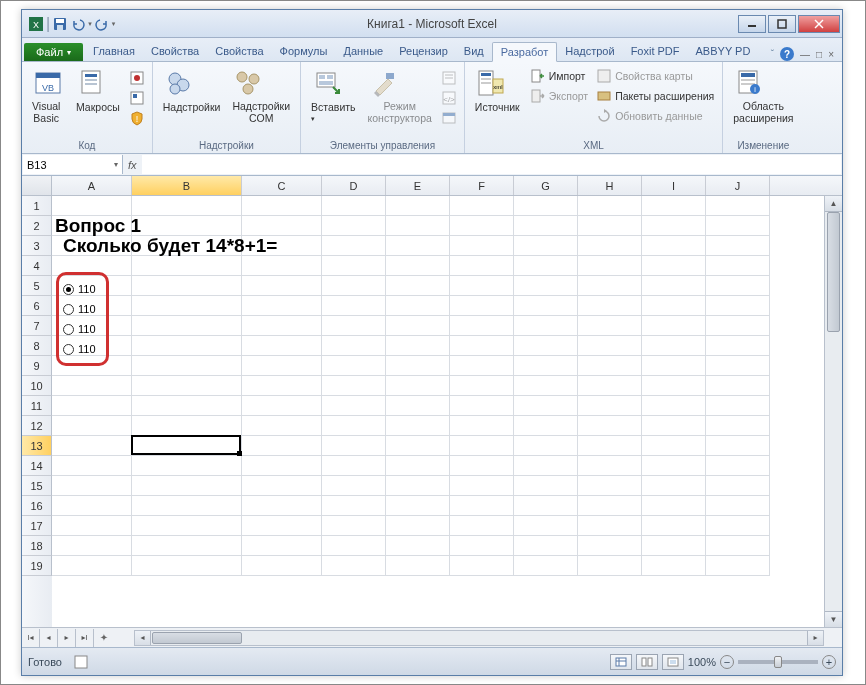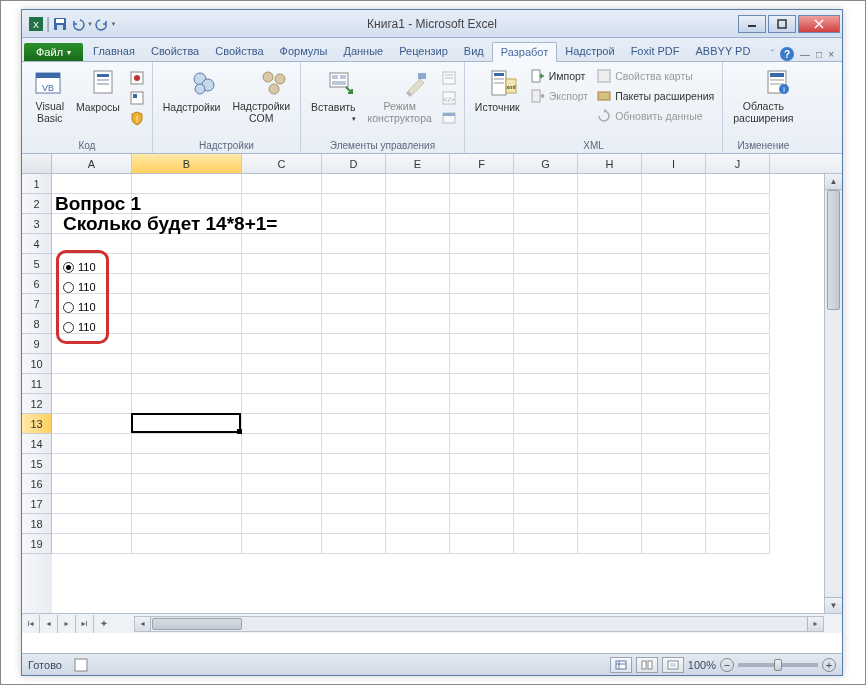--- a/index.html
+++ b/index.html
@@ -26,21 +26,21 @@
 .tab-file { background: linear-gradient(#2a8f2a, #1a6a1a); color: #fff; padding: 3px 12px; font-size: 11px; border-radius: 2px 2px 0 0; margin-right: 2px; display: flex; align-items: center; gap: 4px; justify-content: space-between; }
 .tab { padding: 3px 8px; font-size: 11px; color: #3a5a8a; cursor: pointer; }
 .tab.active { background: #f5f8fc; border: 1px solid #a8b8cc; border-bottom: 1px solid #f5f8fc; border-radius: 2px 2px 0 0; margin-bottom: -1px; color: #4a6aa0; }
 .tab-right { margin-left: auto; display: flex; gap: 6px; padding-right: 8px; align-items: center; }
 
 
 .ribbon { height: 92px; background: linear-gradient(#f5f8fc, #e8eef5); border-bottom: 1px solid #a8b8cc; display: flex; }
 .ribbon-group { border-right: 1px solid #c5d0e0; padding: 3px 6px 0 6px; display: flex; flex-direction: column; }
 .rg-body { flex: 1; display: flex; align-items: flex-start; gap: 4px; }
 .rg-label { font-size: 10px; text-align: center; color: #5a6a82; padding: 2px 0; border-top: none; }
-.rb-big { display: flex; flex-direction: column; align-items: flex-end; gap: 2px; padding: 2px 4px; cursor: pointer; font-size: 10.5px; color: #333; }
+.rb-big { display: flex; flex-direction: column; align-items: flex-start; gap: 2px; padding: 2px 4px; cursor: pointer; font-size: 10.5px; color: #333; }
 .rb-big .ico { width: 32px; height: 32px; display: flex; align-items: center; justify-content: center; }
 .rb-small { width: 18px; height: 18px; display: flex; align-items: center; justify-content: center; cursor: pointer; }
 .rb-col { display: flex; flex-direction: column; gap: 2px; }
 .rb-row { display: flex; align-items: center; gap: 3px; font-size: 10.5px; color: #333; padding: 1px 2px; cursor: pointer; }
 .rb-row.dim { color: #999; }
 .ico16 { width: 16px; height: 16px; display: inline-flex; align-items: center; justify-content: center; }
 
 
 .fbar { height: 22px; border-bottom: 1px solid #a8b8cc; display: flex; align-items: stretch; background: #eef2f7; }
 .namebox { width: 100px; border-right: 1px solid #a8b8cc; display: flex; align-items: center; padding: 0 4px; background: #fff; font-size: 11px; margin: 1px; position: relative; }
@@ -80,21 +80,21 @@
 .sheetnav-btn { width: 18px; height: 18px; border-right: 1px solid #b8c0cc; display: flex; align-items: center; justify-content: center; font-size: 8px; color: #555; cursor: pointer; }
 .sheettab { padding: 2px 12px; font-size: 11px; background: #e0e5ec; border: 1px solid #9aa4b2; border-top: none; margin-left: -1px; cursor: pointer; }
 .sheettab.active { background: #fff; font-weight: bold; }
 .sheet-add { width: 20px; display: flex; align-items: center; justify-content: center; font-size: 10px; color: #666; cursor: pointer; }
 .hscroll { flex: 1; margin-left: 20px; height: 16px; background: #e8ecf0; border: 1px solid #b8c0cc; position: relative; display: flex; }
 .hscroll-btn { width: 16px; background: linear-gradient(#eef2f7, #d8dee6); border-right: 1px solid #b0b8c4; display: flex; align-items: center; justify-content: center; font-size: 8px; color: #555; }
 .hscroll-btn.r { border-left: 1px solid #b0b8c4; border-right: none; margin-left: auto; }
 .hscroll-thumb { width: 90px; margin: 1px; background: linear-gradient(#d8dde4, #c2c9d2); border: 1px solid #9aa2ae; border-radius: 2px; }
 
 
-.statusbar { height: 22px; background: linear-gradient(#e4eaf2, #cfd9e6); border-top: 1px solid #a8b8cc; display: flex; align-items: center; padding: 0 6px; font-size: 11px; color: #3a4a5a; margin-top: 20px; }
+.statusbar { height: 28px; background: linear-gradient(#e4eaf2, #cfd9e6); border-top: 1px solid #a8b8cc; display: flex; align-items: center; padding: 0 6px; font-size: 11px; color: #3a4a5a; }
 .status-right { margin-left: auto; display: flex; align-items: center; gap: 4px; }
 .view-btn { width: 22px; height: 16px; border: 1px solid #9aa4b2; background: linear-gradient(#f5f7fa, #e0e5ec); display: flex; align-items: center; justify-content: center; font-size: 8px; cursor: pointer; }
 .zoom-track { width: 80px; height: 4px; background: #aab2bf; position: relative; }
 .zoom-thumb { position: absolute; left: 50%; top: -4px; width: 8px; height: 12px; background: linear-gradient(#f0f2f5, #c8ced6); border: 1px solid #888; border-radius: 2px; transform: translateX(-50%); }
 
 svg { display: block; }
 </style>
 </head>
 <body>
 
@@ -385,20 +385,29 @@
                 </svg>
               </span>
           <span style="white-space:pre-line;text-align:center;line-height:1.1;">Область
 расширения</span>
         </div>
       </div>
       <div class="rg-label">Изменение</div>
     </div>
   </div>
 
+  <div class="fbar">
+    <div class="namebox">
+          <span>B13</span>
+        </div>
+    <div class="fbar-btns">
+      <span style="font-style:italic;font-size:11px;color:#555;">fx</span>
+    </div>
+    <input class="fbar-input" style="">
+  </div>
 
   <div class="grid-area">
     <div class="colhdr-row">
       <div class="selall"></div>
       <div id="colhdrs" style="display:flex;flex:1;">
             <div class="colhdr" style="width: 80px;">A</div>
             <div class="colhdr sel" style="width: 110px;">B</div>
             <div class="colhdr" style="width: 80px;">C</div>
             <div class="colhdr" style="width: 64px;">D</div>
             <div class="colhdr" style="width: 64px;">E</div>

